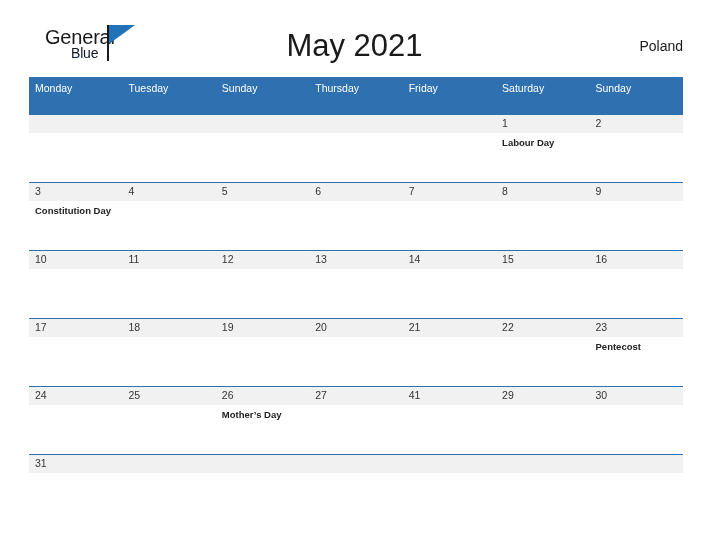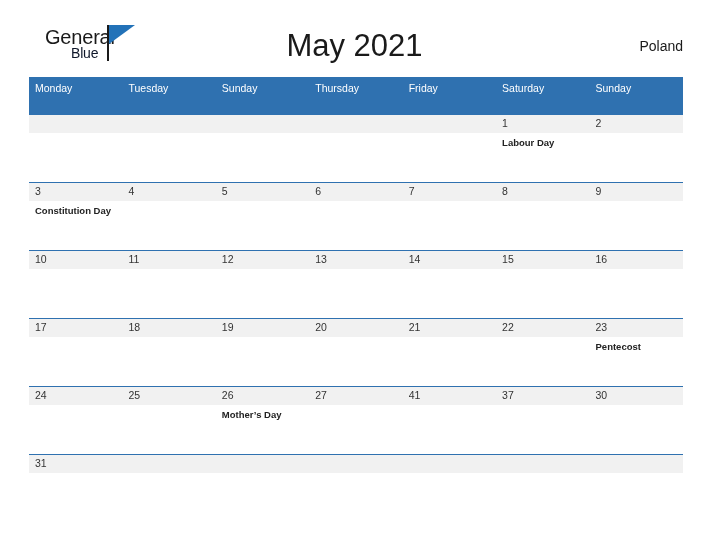--- a/index.html
+++ b/index.html
@@ -367,21 +367,21 @@
                 <span class="daynum">27</span>
               </div>
             </td>
           <td>
               <div class="cell-inner">
                 <span class="daynum">41</span>
               </div>
             </td>
           <td>
               <div class="cell-inner">
-                <span class="daynum">37</span>
+                <span class="daynum">29</span>
               </div>
             </td>
           <td>
               <div class="cell-inner">
                 <span class="daynum">30</span>
               </div>
             </td>
         </tr>
 
         <tr class="week-last">

